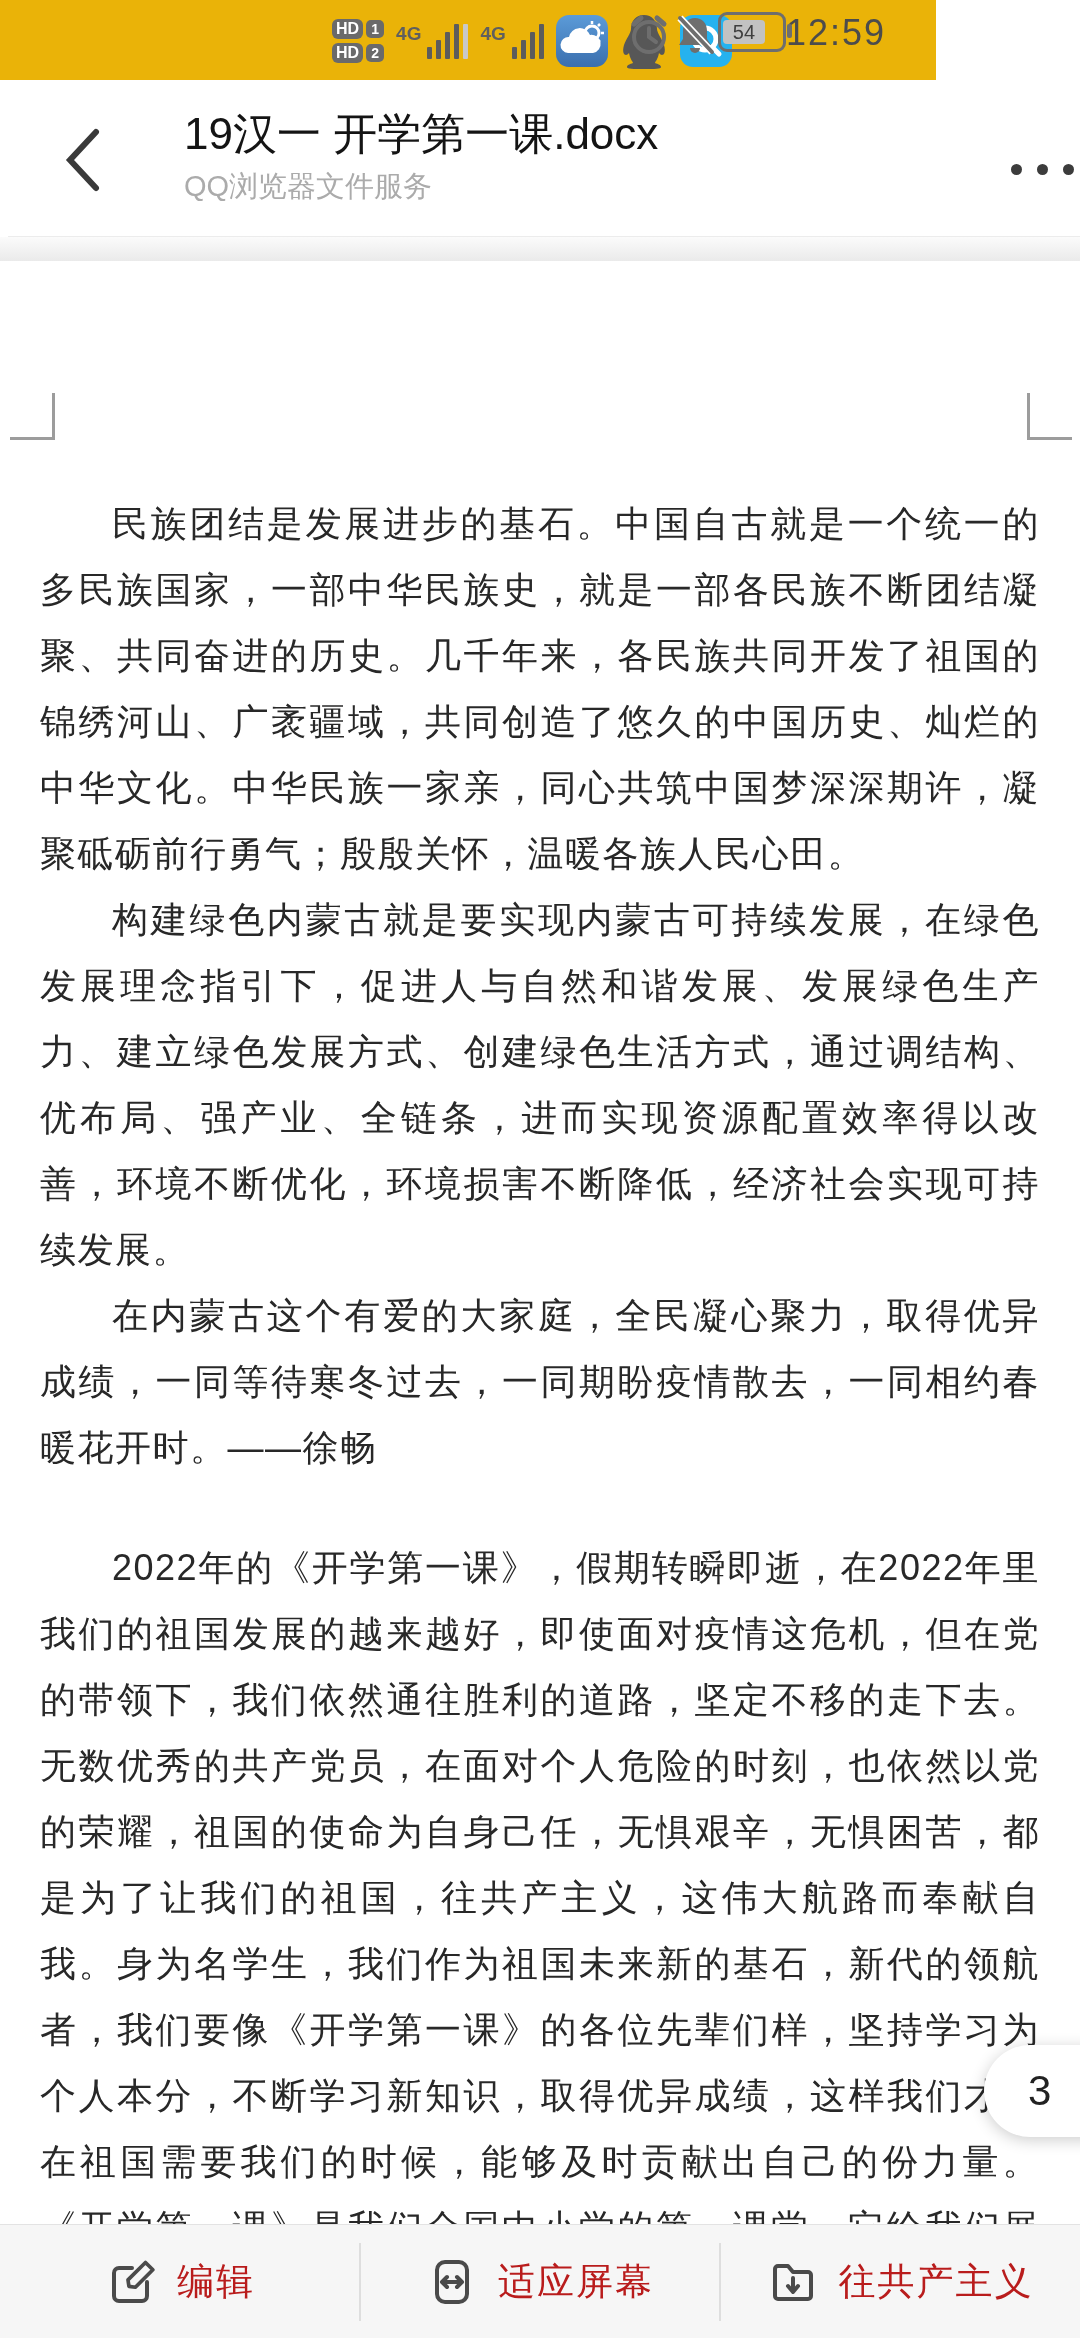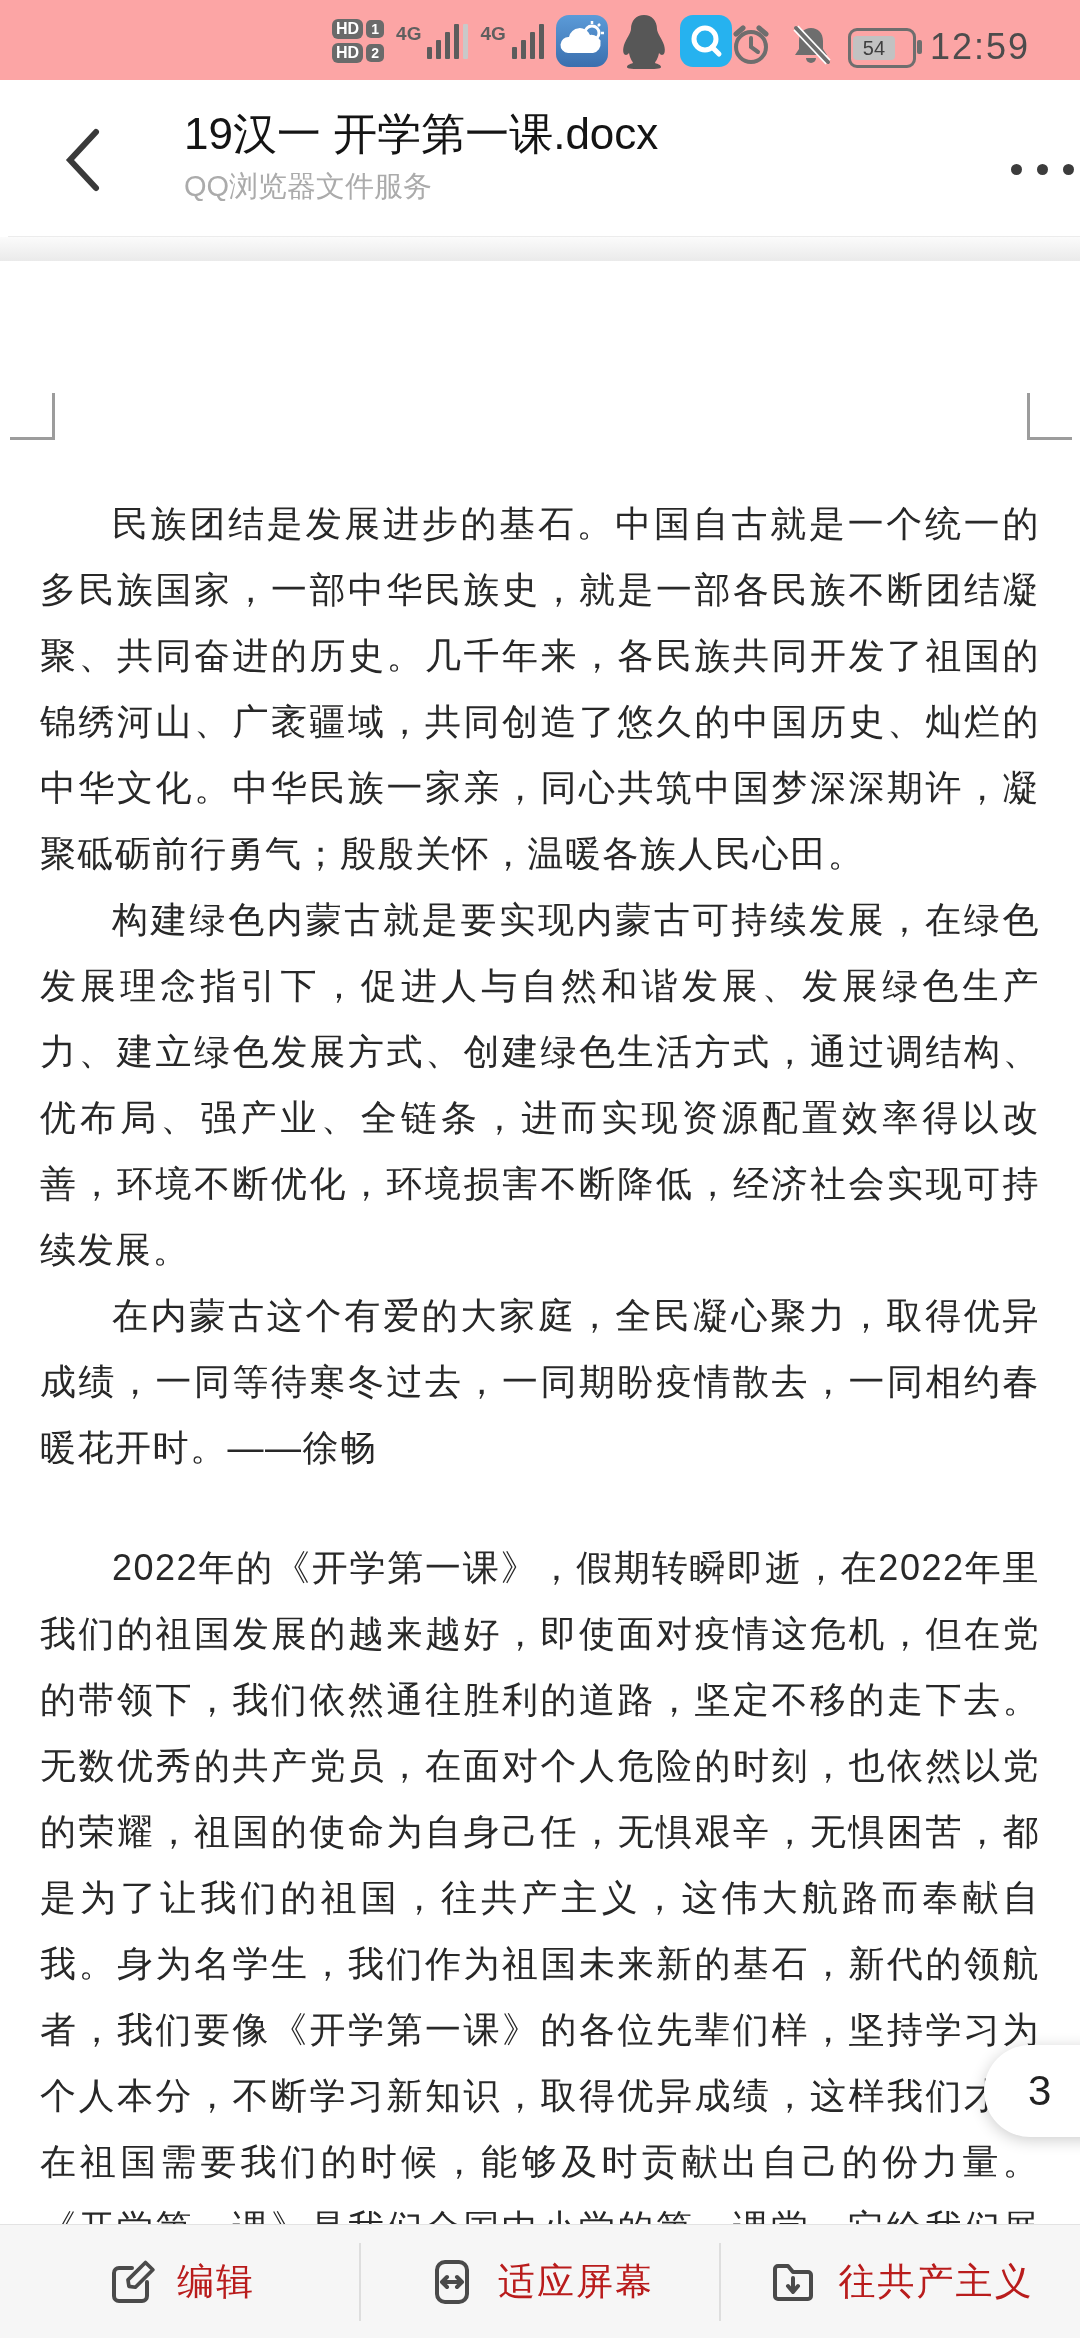--- a/index.html
+++ b/index.html
@@ -1,22 +1,22 @@
 <!DOCTYPE html>
 <html><head>
 <meta charset="utf-8">
 <style>
   html,body{margin:0;padding:0;background:#fff;}
   .screen{position:relative;width:1080px;height:2338px;background:#fff;overflow:hidden;
           font-family:"Liberation Sans",sans-serif;color:#262626;}
 
   
-  .statusbar{position:absolute;top:0;left:0;width:1080px;height:80px;background:#fca5a5;}
+  .statusbar{position:absolute;top:0;left:0;width:936px;height:80px;background:#eab308;}
   .sb-left{position:absolute;left:332px;top:10px;height:62px;display:flex;align-items:center;gap:12px;}
-  .sb-right{position:absolute;right:50px;top:12px;height:56px;display:flex;align-items:flex-end;gap:14px;}
+  .sb-right{position:absolute;right:50px;top:12px;height:56px;display:flex;align-items:flex-start;}
   .hd-stack{display:flex;flex-direction:column;gap:4px;}
   .hd-row{display:flex;align-items:center;gap:3px;}
   .hd-badge{background:#6a6a6a;color:#fff;font-size:16px;font-weight:bold;border-radius:6px;
             padding:1px 4px;line-height:18px;}
   .sim-badge{background:#6a6a6a;color:#fff;font-size:14px;font-weight:bold;border-radius:5px;
              width:18px;height:18px;display:flex;align-items:center;justify-content:center;line-height:1;}
   .sig-group{display:flex;align-items:flex-end;gap:4px;}
   .sig-4g{font-size:19px;font-weight:bold;color:#5f5f5f;margin-right:2px;margin-bottom:14px;}
   .bar{width:5px;background:#5c5c5c;border-radius:1px;}
   .bar.ghost{background:#c9c9c9;}

